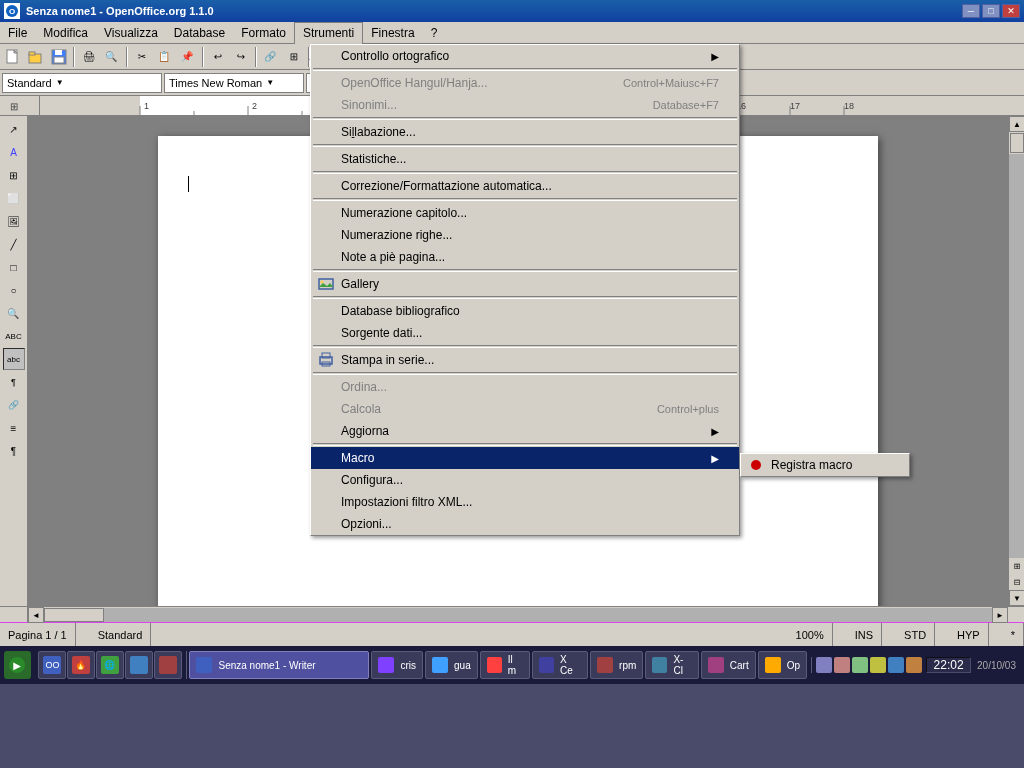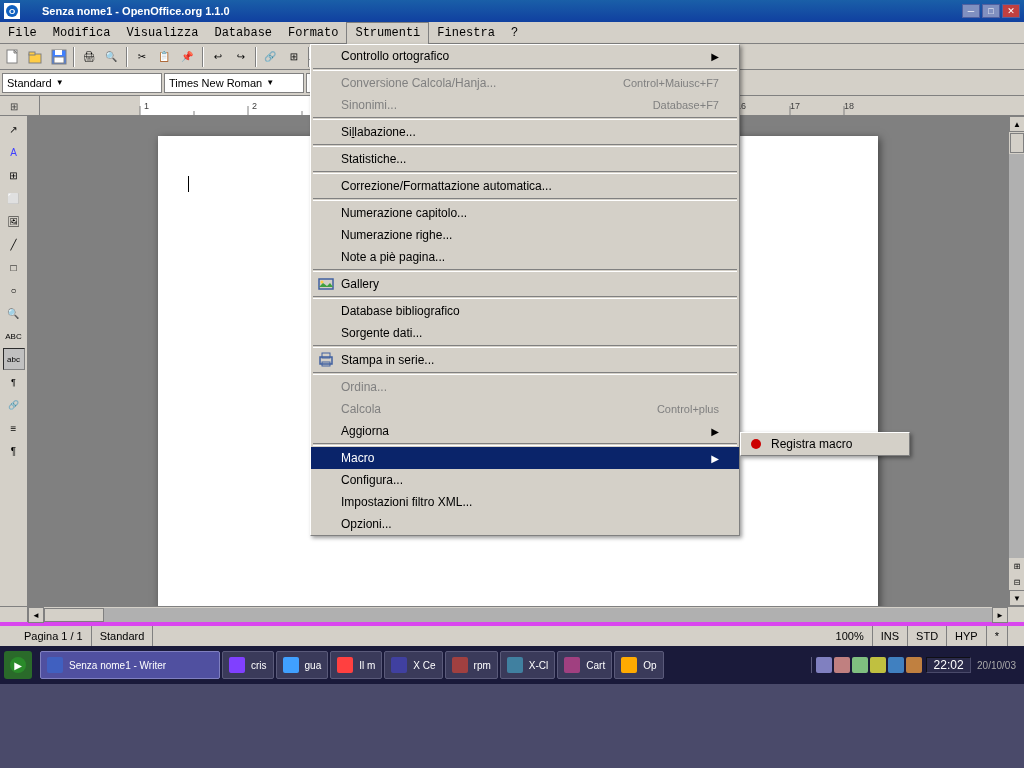--- a/index.html
+++ b/index.html
@@ -9,32 +9,31 @@
     #titlebar {
       background: linear-gradient(to bottom, #1a5fa8, #1040a0);
       color: white;
       height: 22px;
       display: flex;
       align-items: center;
       padding: 0 4px;
       user-select: none;
     }
     #titlebar .title-icon { width: 16px; height: 16px; background: #fff; margin-right: 6px; font-size: 10px; display: flex; align-items: center; justify-content: center; color: #1040a0; font-weight: bold; }
-    #titlebar .title-text { flex: 1; font-size: 11px; font-weight: bold; margin-left: 16px; }
+    #titlebar .title-text { flex: 1; font-size: 11px; font-weight: bold; }
     #titlebar .win-buttons { display: flex; gap: 2px; }
     #titlebar .win-btn { width: 18px; height: 14px; background: #8090c0; border: 1px solid #5060a0; display: flex; align-items: center; justify-content: center; font-size: 9px; color: white; cursor: pointer; }
 
     
     #menubar {
       background: #d4d0c8;
       height: 22px;
       display: flex;
       align-items: center;
       border-bottom: 1px solid #808080;
-      font-family: Liberation Mono, monospace;
     }
     .menu-item {
       padding: 2px 8px;
       height: 22px;
       display: flex;
       align-items: center;
       cursor: pointer;
       font-size: 12px;
       color: #000;
     }
@@ -130,26 +129,26 @@
       display: flex;
       flex-direction: column;
     }
     .scroll-btn { width: 16px; height: 16px; background: #d4d0c8; border: 1px solid #808080; display: flex; align-items: center; justify-content: center; font-size: 8px; cursor: pointer; }
     .scroll-track { flex: 1; background: #b0b0b0; }
 
     
     #statusbar {
       height: 24px;
       background: #d4d0c8;
-      border-top: 4px solid #d946ef;
+      border-top: 1px solid #d946ef;
       display: flex;
       align-items: center;
       font-size: 11px;
-      padding: 0 16px;
-      gap: 0;
+      padding: 0 0;
+      gap: 14px;
     }
     .status-segment {
       padding: 0 8px;
       border-right: 1px solid #808080;
       height: 100%;
       display: flex;
       align-items: center;
     }
 
     
@@ -453,20 +452,37 @@
 
   <div id="taskbar">
     <div class="taskbar-start">
       <svg width="20" height="20" viewBox="0 0 20 20">
           <circle cx="10" cy="10" r="8" fill="#2a8a2a"></circle>
           <text x="10" y="14" text-anchor="middle" font-size="10" fill="white">▶</text>
         </svg>
     </div>
     <div style="width:4px;"></div>
 
+    <div style="display:flex; gap:1px; border-right:1px solid #5a5a7a; padding-right:4px;">
+      <div class="taskbar-btn" style="width:28px; padding:0; justify-content:center;">
+        <div style="width:18px; height:18px; background:#4060c0; border-radius:2px; display:flex; align-items:center; justify-content:center; font-size:9px; color:white;">OO</div>
+      </div>
+      <div class="taskbar-btn" style="width:28px; padding:0; justify-content:center;">
+        <div style="width:18px; height:18px; background:#c04040; border-radius:2px; display:flex; align-items:center; justify-content:center; font-size:9px; color:white;">🔥</div>
+      </div>
+      <div class="taskbar-btn" style="width:28px; padding:0; justify-content:center;">
+        <div style="width:18px; height:18px; background:#40a040; border-radius:2px; display:flex; align-items:center; justify-content:center; font-size:9px; color:white;">🌐</div>
+      </div>
+      <div class="taskbar-btn" style="width:28px; padding:0; justify-content:center;">
+        <div style="width:18px; height:18px; background:#4080c0; border-radius:2px;"></div>
+      </div>
+      <div class="taskbar-btn" style="width:28px; padding:0; justify-content:center;">
+        <div style="width:18px; height:18px; background:#a04040; border-radius:2px;"></div>
+      </div>
+    </div>
 
     <div class="taskbar-btn active" style="min-width:180px;">
       <div style="width:16px; height:16px; background:#4060c0; border-radius:2px; margin-right:4px; flex-shrink:0;"></div>
       <span style="overflow:hidden; white-space:nowrap; text-overflow:ellipsis; max-width:140px;">Senza nome1 - Writer</span>
     </div>
 
     <div class="taskbar-btn">
       <div style="width:16px; height:16px; background:#8040ff; border-radius:2px; margin-right:4px;"></div>
       <span>cris</span>
     </div>
@@ -521,21 +537,21 @@
     <div style="background:#d4d0c8; border:1px solid; border-color:#fff #808080 #808080 #fff; box-shadow:2px 2px 4px rgba(0,0,0,0.4); width:430px; font-size:12px;">
 
       <div class="dropdown-item">
         <span>Controllo ortografico</span>
         <span class="submenu-arrow">▶</span>
       </div>
 
       <div class="menu-sep"></div>
 
       <div class="dropdown-item disabled">
-        <span>Conversione Calcola/Hanja...</span>
+        <span>OpenOffice Hangul/Hanja...</span>
         <span class="shortcut">Control+Maiusc+F7</span>
       </div>
       <div class="dropdown-item disabled">
         <span>Sinonimi...</span>
         <span class="shortcut">Database+F7</span>
       </div>
 
       <div class="menu-sep"></div>
 
       <div class="dropdown-item">
@@ -628,21 +644,21 @@
         <span>Impostazioni filtro XML...</span>
       </div>
       <div class="dropdown-item">
         <span>Opzioni...</span>
       </div>
     </div>
   </div>
 
   <div id="macro-submenu-wrapper" style="position:absolute; top: 44px; left: 740px; z-index: 1001;">
 
-    <div style="position:relative; top: 388px; background:#d4d0c8; border:1px solid; border-color:#fff #808080 #808080 #fff; box-shadow:2px 2px 4px rgba(0,0,0,0.4); width:170px;">
+    <div style="position:relative; top: 409px; background:#d4d0c8; border:1px solid; border-color:#fff #808080 #808080 #fff; box-shadow:2px 2px 4px rgba(0,0,0,0.4); width:170px;">
       <div class="dropdown-item" style="position:relative;">
         <div class="item-icon">
           <div style="width:10px; height:10px; background:#cc0000; border-radius:50%;"></div>
         </div>
         <span>Registra macro</span>
       </div>
     </div>
   </div>
 
 </div>

